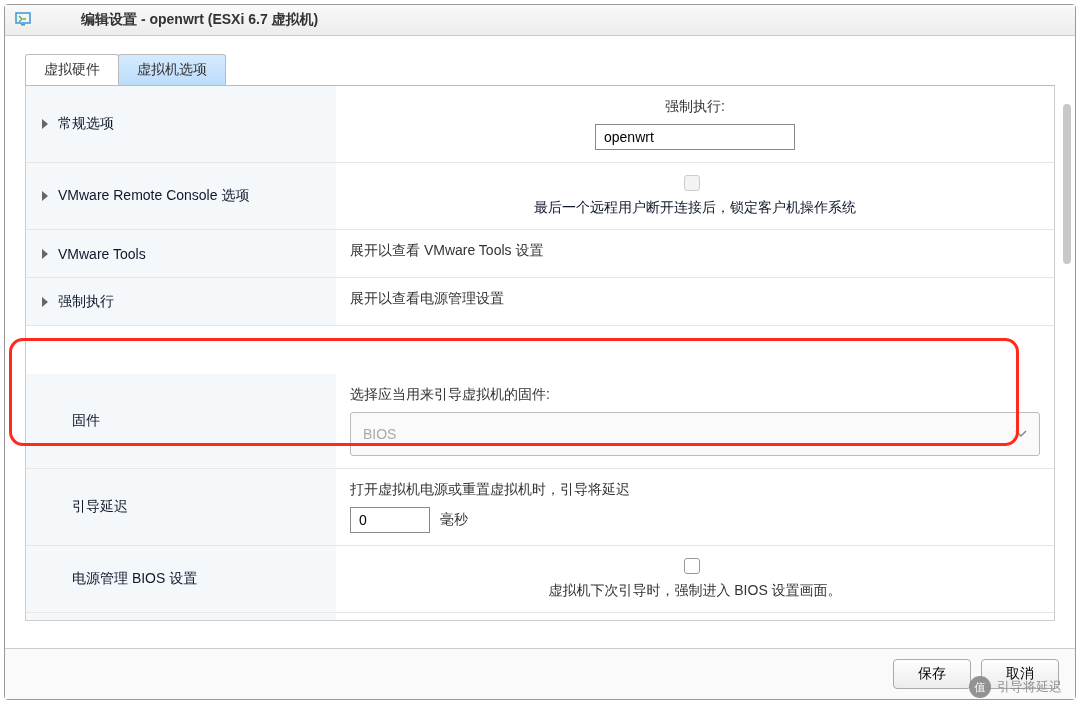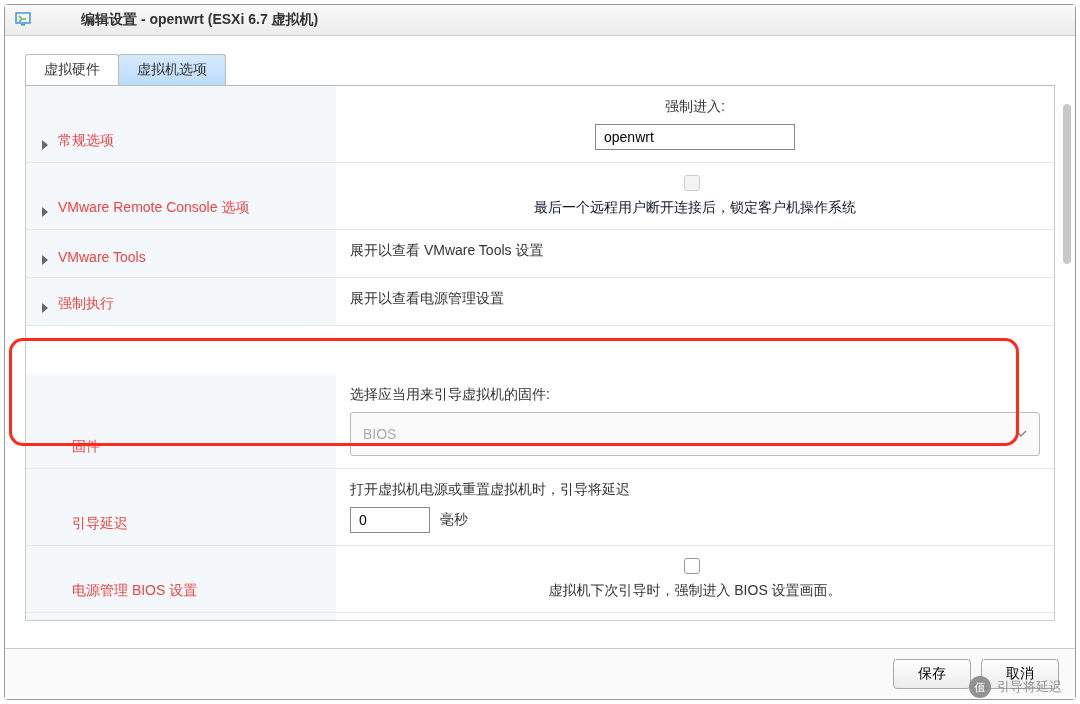--- a/index.html
+++ b/index.html
@@ -75,23 +75,23 @@
   align-items: flex-start;
   border-bottom: 1px solid #e6e6e6;
   min-height: 48px;
 }
 .row.no-border { border-bottom: none; }
 .row .label-cell {
   width: 310px;
   padding: 12px 10px 12px 16px;
   background: rgba(236, 243, 249, 0.6);
   display: flex;
-  align-items: flex-end;
-  font-size: 14px;
-  color: #ef4444;
+  align-items: center;
+  font-size: 14px;
+  color: #0f172a;
   align-self: stretch;
 }
 .row .label-cell.child { padding-left: 46px; }
 .caret {
   display: inline-block;
   width: 0; height: 0;
   border-top: 5px solid transparent;
   border-bottom: 5px solid transparent;
   border-left: 6px solid #666;
   margin-right: 10px;
@@ -223,21 +223,21 @@
     </div>
 
     <div class="settings-area">
 
       <div class="row">
         <div class="label-cell">
           <span class="caret"></span>
           <span>常规选项</span>
         </div>
         <div class="value-cell inline">
-          <span>强制进入:</span>
+          <span>强制执行:</span>
           <input class="text-input" type="text" value="openwrt" style="">
         </div>
       </div>
 
       <div class="row">
         <div class="label-cell">
           <span class="caret"></span>
           <span>VMware Remote Console 选项</span>
         </div>
         <div class="value-cell inline">

